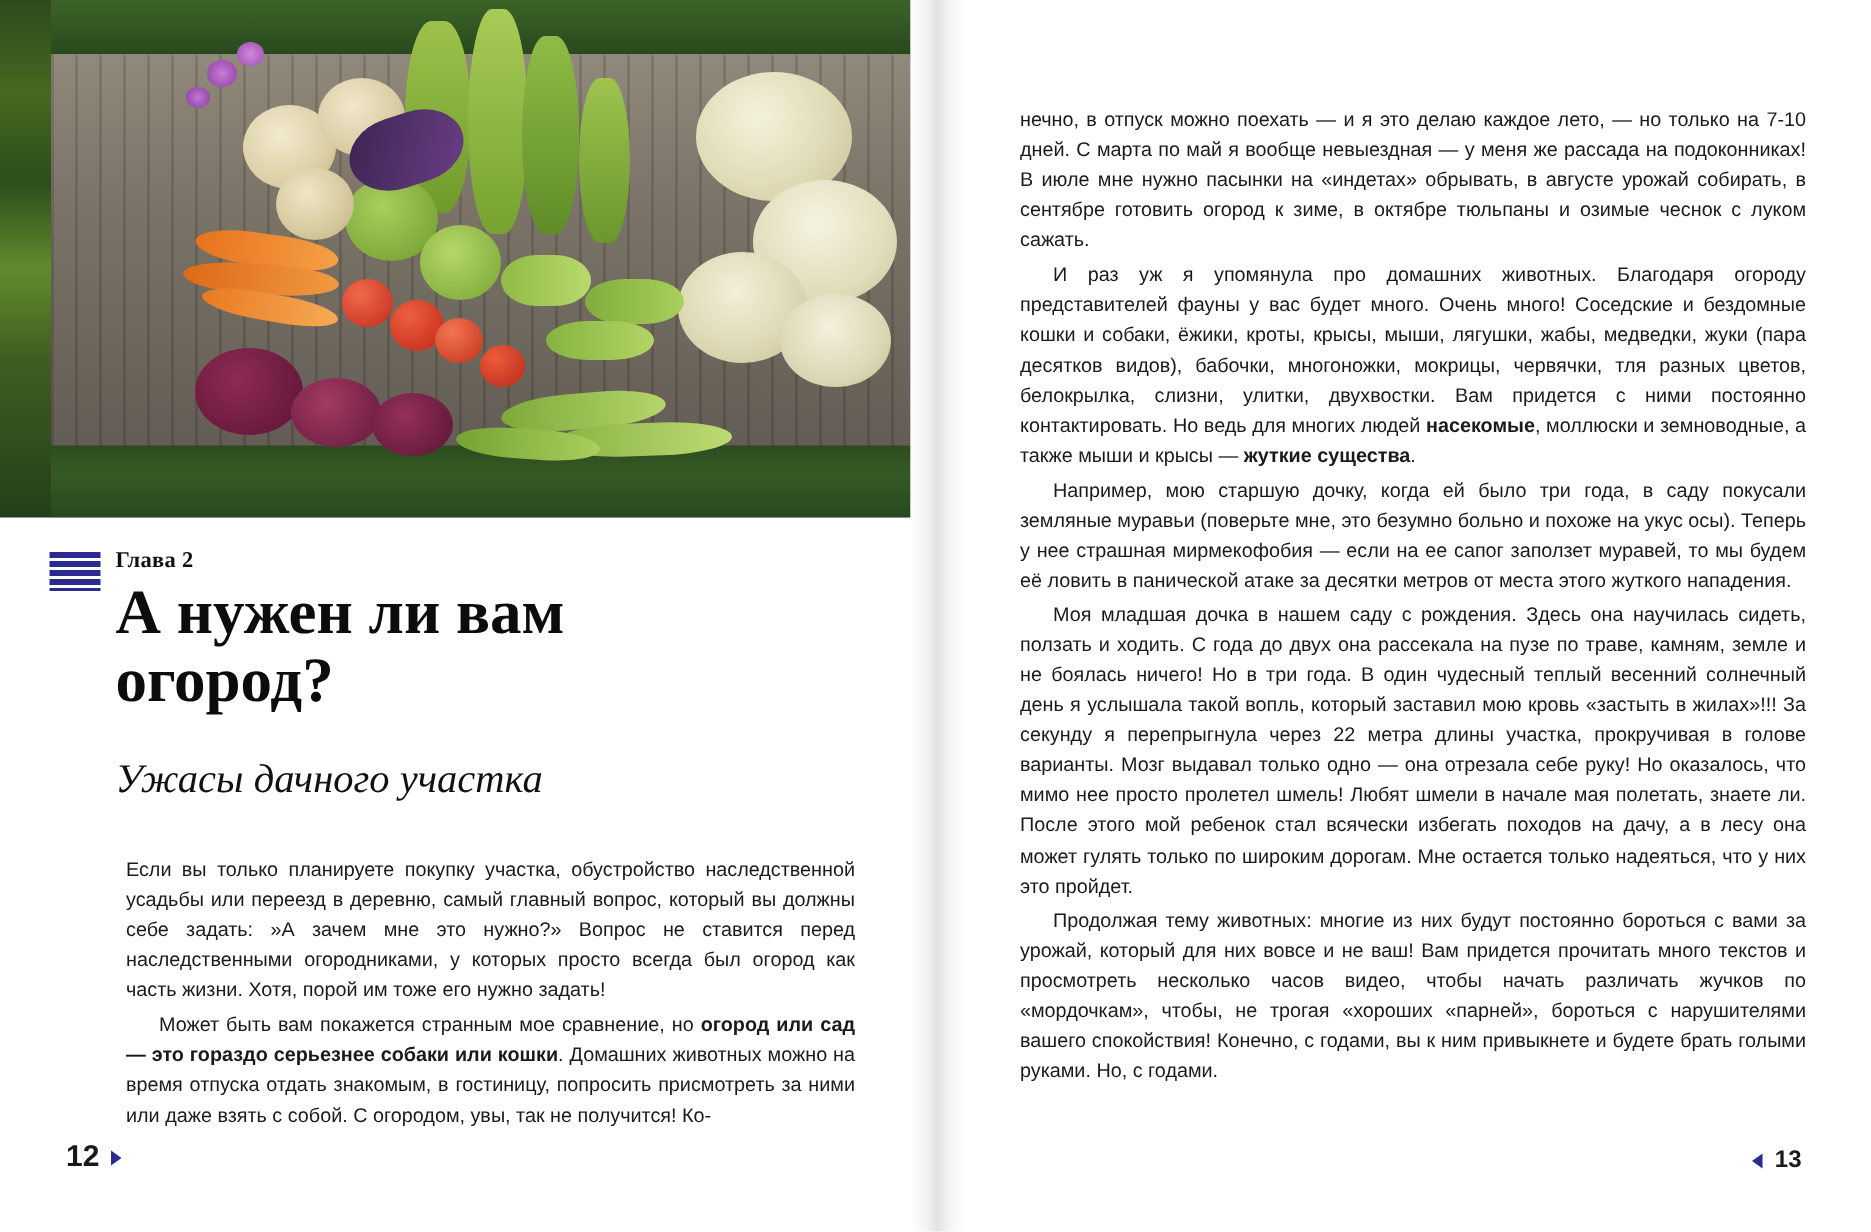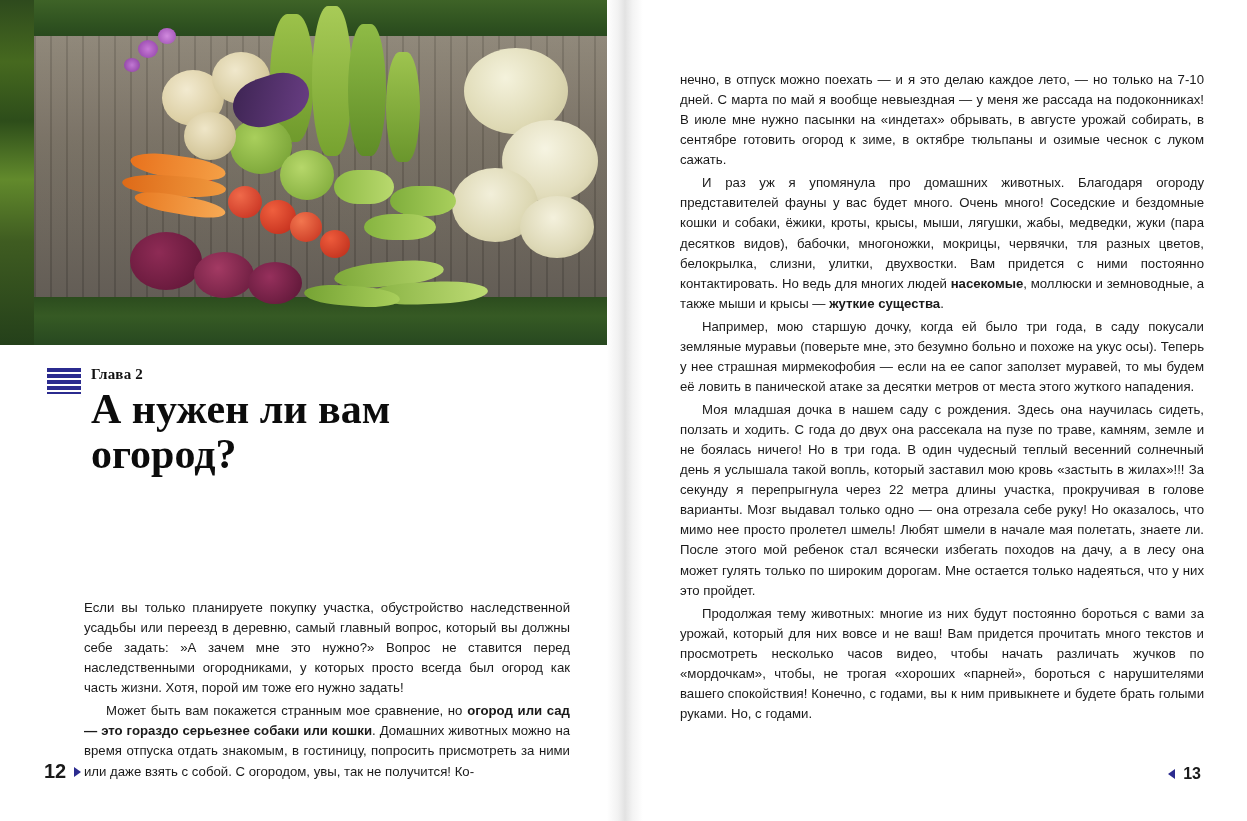--- a/index.html
+++ b/index.html
@@ -54,21 +54,21 @@
   }
   .photo .grass-bottom {
     position: absolute; left:0; bottom:0; width:573px; height:48px;
     background: linear-gradient(0deg,#274820 0%, #365a24 60%, #2c4c1e 100%);
   }
   .veg { position: absolute; border-radius: 50%; }
   .veg.long { border-radius: 40% / 50%; }
 
   .chapter-block {
     position: absolute;
-    left: 47px; top: 360px;
+    left: 33px; top: 360px;
     width: 540px;
   }
   .chapter-bars {
     position: absolute;
     left: 0; top: 8px;
     width: 34px; height: 26px;
     background: repeating-linear-gradient(180deg, #2b2b8f 0 4px, #ffffff 4px 6px);
   }
   .chapter-num {
     margin-left: 44px;
@@ -99,21 +99,20 @@
   }
   .left-body {
     position: absolute;
     left: 84px; top: 570px;
     width: 486px;
     font-family: "Liberation Sans", sans-serif;
     font-size: 13.2px;
     line-height: 1.52;
     color: #1a1a1a;
     text-align: justify;
-    margin-top: 28px;
   }
   .left-body p { margin: 0 0 0 0; }
   .left-body p + p { text-indent: 22px; margin-top: 3px; }
   .left-body b { font-weight: bold; }
 
   .folio-left {
     position: absolute;
     left: 44px; bottom: 38px;
     display: flex; align-items: center; gap: 8px;
     font-family: "Liberation Sans", sans-serif;
@@ -230,20 +229,21 @@
 
       <div class="veg" style="left:104px;top:40px;width:20px;height:18px;background:radial-gradient(circle,#c77ad6,#8e3fa5);"></div>
       <div class="veg" style="left:124px;top:28px;width:18px;height:16px;background:radial-gradient(circle,#d18ade,#9a4cb0);"></div>
       <div class="veg" style="left:90px;top:58px;width:16px;height:14px;background:radial-gradient(circle,#c179d3,#87399e);"></div>
     </div>
 
     <div class="chapter-block">
       <div class="chapter-bars"></div>
       <div class="chapter-num">Глава 2</div>
       <div class="chapter-title">А нужен ли вам огород?</div>
+      <div class="section-title">Ужасы дачного участка</div>
     </div>
 
     <div class="left-body">
       <p>Если вы только планируете покупку участка, обустройство наследственной усадьбы или переезд в деревню, самый главный вопрос, который вы должны себе задать: »А зачем мне это нужно?» Вопрос не ставится перед наследственными огородниками, у которых просто всегда был огород как часть жизни. Хотя, порой им тоже его нужно задать!</p>
       <p><span>Может быть вам покажется странным мое сравнение, но </span><b>огород или сад — это гораздо серьезнее собаки или кошки</b><span>. Домашних животных можно на время отпуска отдать знакомым, в гостиницу, попросить присмотреть за ними или даже взять с собой. С огородом, увы, так не получится! Ко-</span></p>
     </div>
 
     <div class="folio-left">
       <span>12</span>
       <span class="tri"></span>

